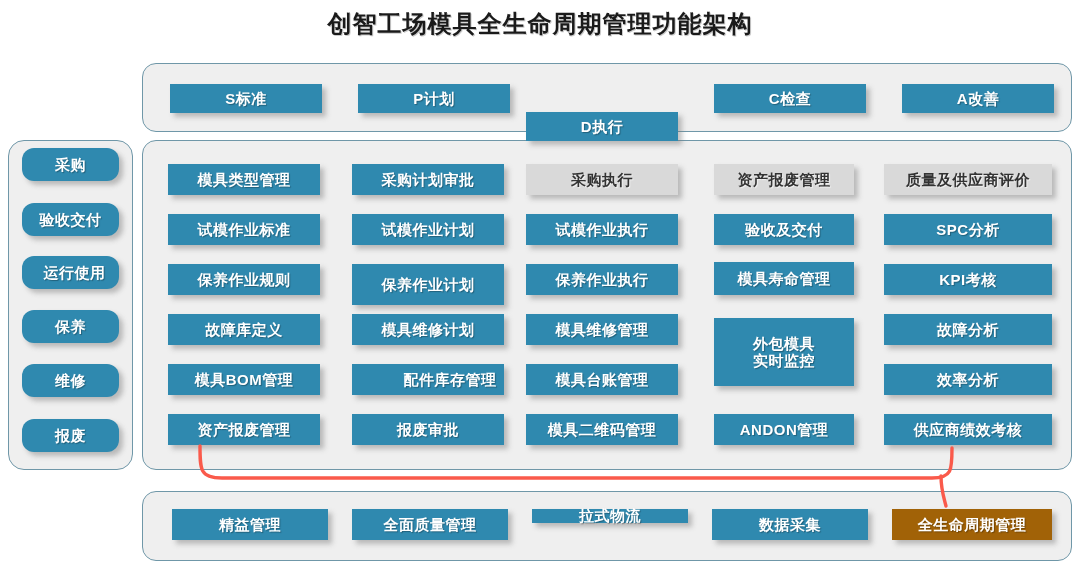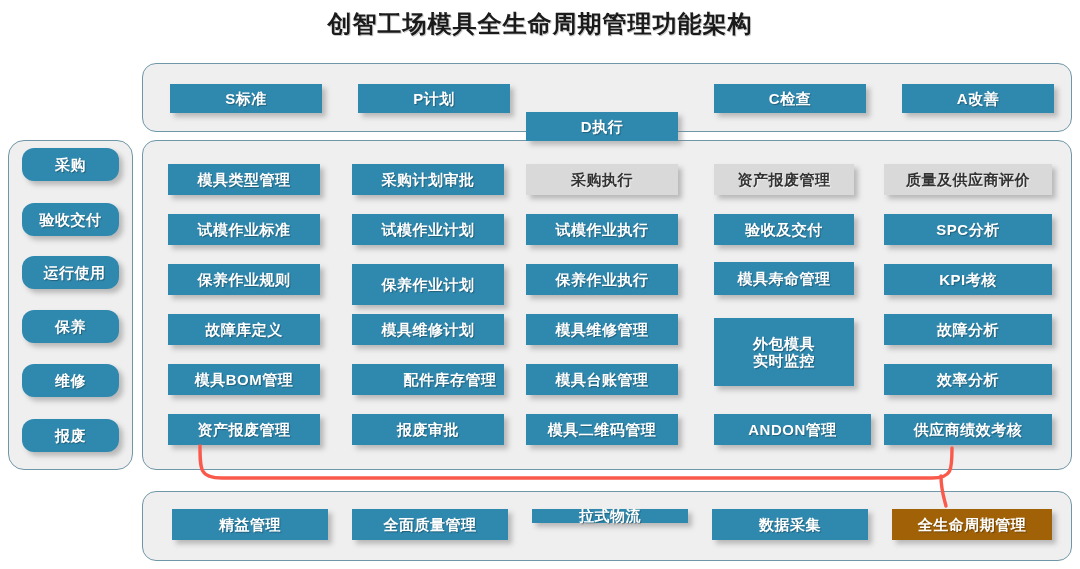--- a/index.html
+++ b/index.html
@@ -126,21 +126,21 @@
 <div class="box" style="left:526px; top:264px; width:152px; height:31px;">保养作业执行</div>
 <div class="box" style="left:526px; top:314px; width:152px; height:31px;">模具维修管理</div>
 <div class="box" style="left:526px; top:364px; width:152px; height:31px;">模具台账管理</div>
 <div class="box" style="left:526px; top:414px; width:152px; height:31px;">模具二维码管理</div>
 
 <div class="box gray" style="left:714px; top:164px; width:140px; height:31px;">资产报废管理</div>
 <div class="box" style="left:714px; top:214px; width:140px; height:31px;">验收及交付</div>
 <div class="box" style="left:714px; top:262px; width:140px; height:33px;">模具寿命管理</div>
 <div class="box tall" style="left:714px; top:318px; width:140px; height:68px;">外包模具
 实时监控</div>
-<div class="box" style="left:714px; top:414px; width:157px; height:31px;">ANDON管理</div>
+<div class="box" style="left:714px; top:414px; width:140px; height:31px;">ANDON管理</div>
 
 <div class="box gray" style="left:884px; top:164px; width:168px; height:31px;">质量及供应商评价</div>
 <div class="box" style="left:884px; top:214px; width:168px; height:31px;">SPC分析</div>
 <div class="box" style="left:884px; top:264px; width:168px; height:31px;">KPI考核</div>
 <div class="box" style="left:884px; top:314px; width:168px; height:31px;">故障分析</div>
 <div class="box" style="left:884px; top:364px; width:168px; height:31px;">效率分析</div>
 <div class="box" style="left:884px; top:414px; width:168px; height:31px;">供应商绩效考核</div>
 
 <div class="box" style="left:172px; top:509px; width:156px; height:31px;">精益管理</div>
 <div class="box" style="left:352px; top:509px; width:156px; height:31px;">全面质量管理</div>

